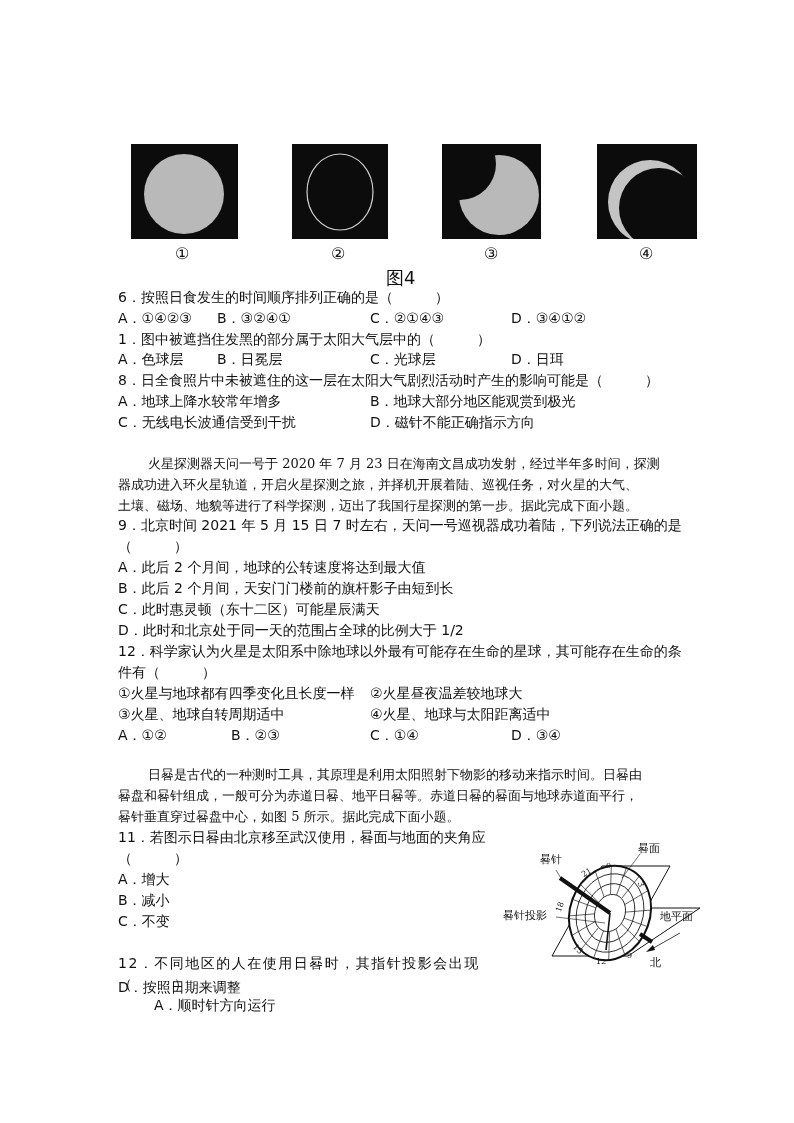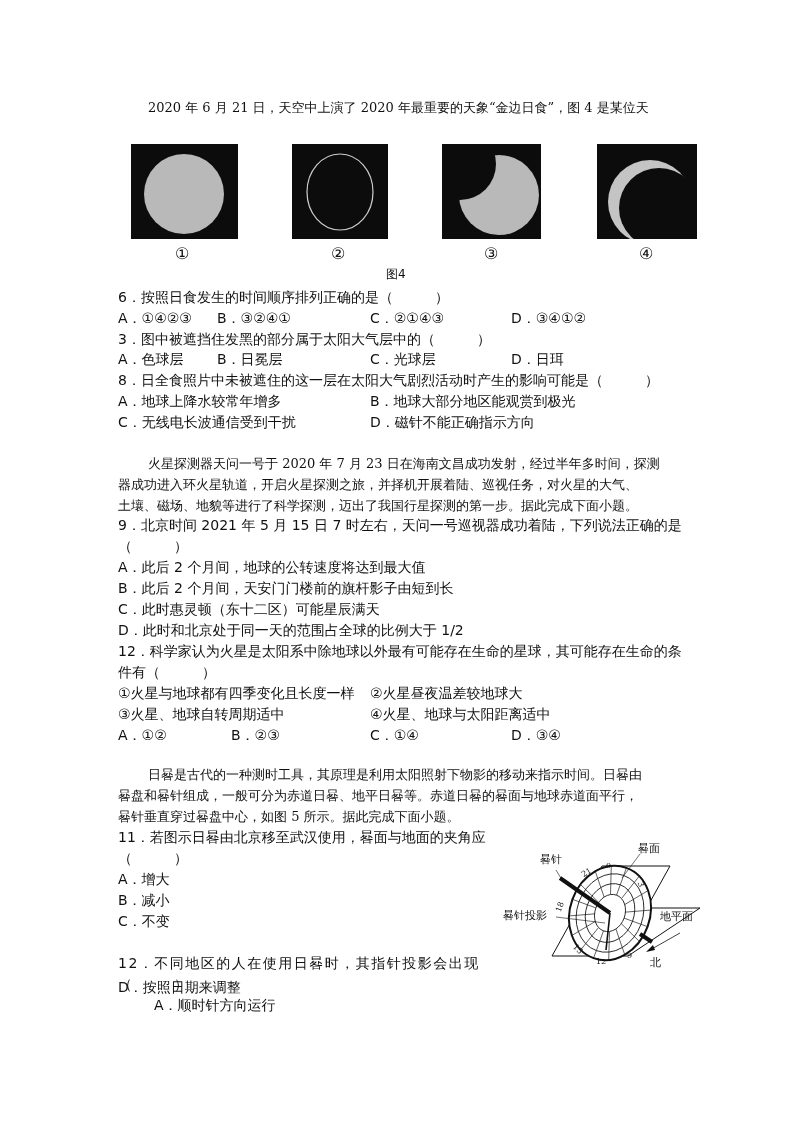--- a/index.html
+++ b/index.html
@@ -6,28 +6,27 @@
   body { width: 794px; height: 1123px; position: relative; overflow: hidden;
          font-family: "DejaVu Sans", "Liberation Sans", sans-serif; color: #111; }
   .line { position: absolute; left: 118px; font-size: 14px; line-height: 21px; white-space: nowrap; }
   .intro { position: absolute; left: 118px; width: 560px; font-family: "DejaVu Serif", "Liberation Serif", serif;
            font-size: 13px; line-height: 21px; }
   .intro .indent { display: inline-block; width: 30px; }
   .opt { position: absolute; white-space: nowrap; }
   .photo { position: absolute; top: 144px; height: 95px; background: #0c0c0c; overflow: hidden; }
   .photo svg { width: 100%; height: 100%; display: block; }
   .num-label { position: absolute; top: 244px; font-size: 16px; font-family: "DejaVu Serif", serif; }
-  .caption { position: absolute; top: 266px; left: 386px; font-size: 12px; }
+  .caption { position: absolute; top: 266px; left: 386px; font-size: 18px; }
   .diagram { position: absolute; left: 500px; top: 838px; width: 210px; height: 130px; }
 </style>
 </head>
 <body>
 
 <div class="intro" style="top:97px;">
-  <div><span class="indent"></span><span>2020 年 6 月 21 日，天空中上演了 2020 年最重要的天象“金边日食”，图 4 是某位天</span></div>
 </div>
 
 <div class="photo" style="left:131px;width:107px;">
   <svg viewBox="0 0 107 95">
     <defs>
         <mask id="m1">
           <rect width="107" height="95" fill="#fff"></rect>
           <circle cx="98" cy="96" r="22" fill="#000"></circle>
         </mask>
       </defs>
@@ -68,21 +67,21 @@
 <div class="caption">图4</div>
 
 <div class="line" style="top:287px;">6．按照日食发生的时间顺序排列正确的是（　　　）</div>
 <div class="line" style="top:308px;width:560px;">
   <span class="opt" style="left:0;">A．①④②③</span>
   <span class="opt" style="left:99px;">B．③②④①</span>
   <span class="opt" style="left:252px;">C．②①④③</span>
   <span class="opt" style="left:393px;">D．③④①②</span>
 </div>
 
-<div class="line" style="top:329px;">3．图中被遮挡住发黑的部分属于太阳大气层中的（　　　）</div>
+<div class="line" style="top:329px;">1．图中被遮挡住发黑的部分属于太阳大气层中的（　　　）</div>
 <div class="line" style="top:349px;width:560px;">
   <span class="opt" style="left:0;">A．色球层</span>
   <span class="opt" style="left:99px;">B．日冕层</span>
   <span class="opt" style="left:252px;">C．光球层</span>
   <span class="opt" style="left:393px;">D．日珥</span>
 </div>
 
 <div class="line" style="top:370px;">8．日全食照片中未被遮住的这一层在太阳大气剧烈活动时产生的影响可能是（　　　）</div>
 <div class="line" style="top:391px;width:560px;">
   <span class="opt" style="left:0;">A．地球上降水较常年增多</span>

